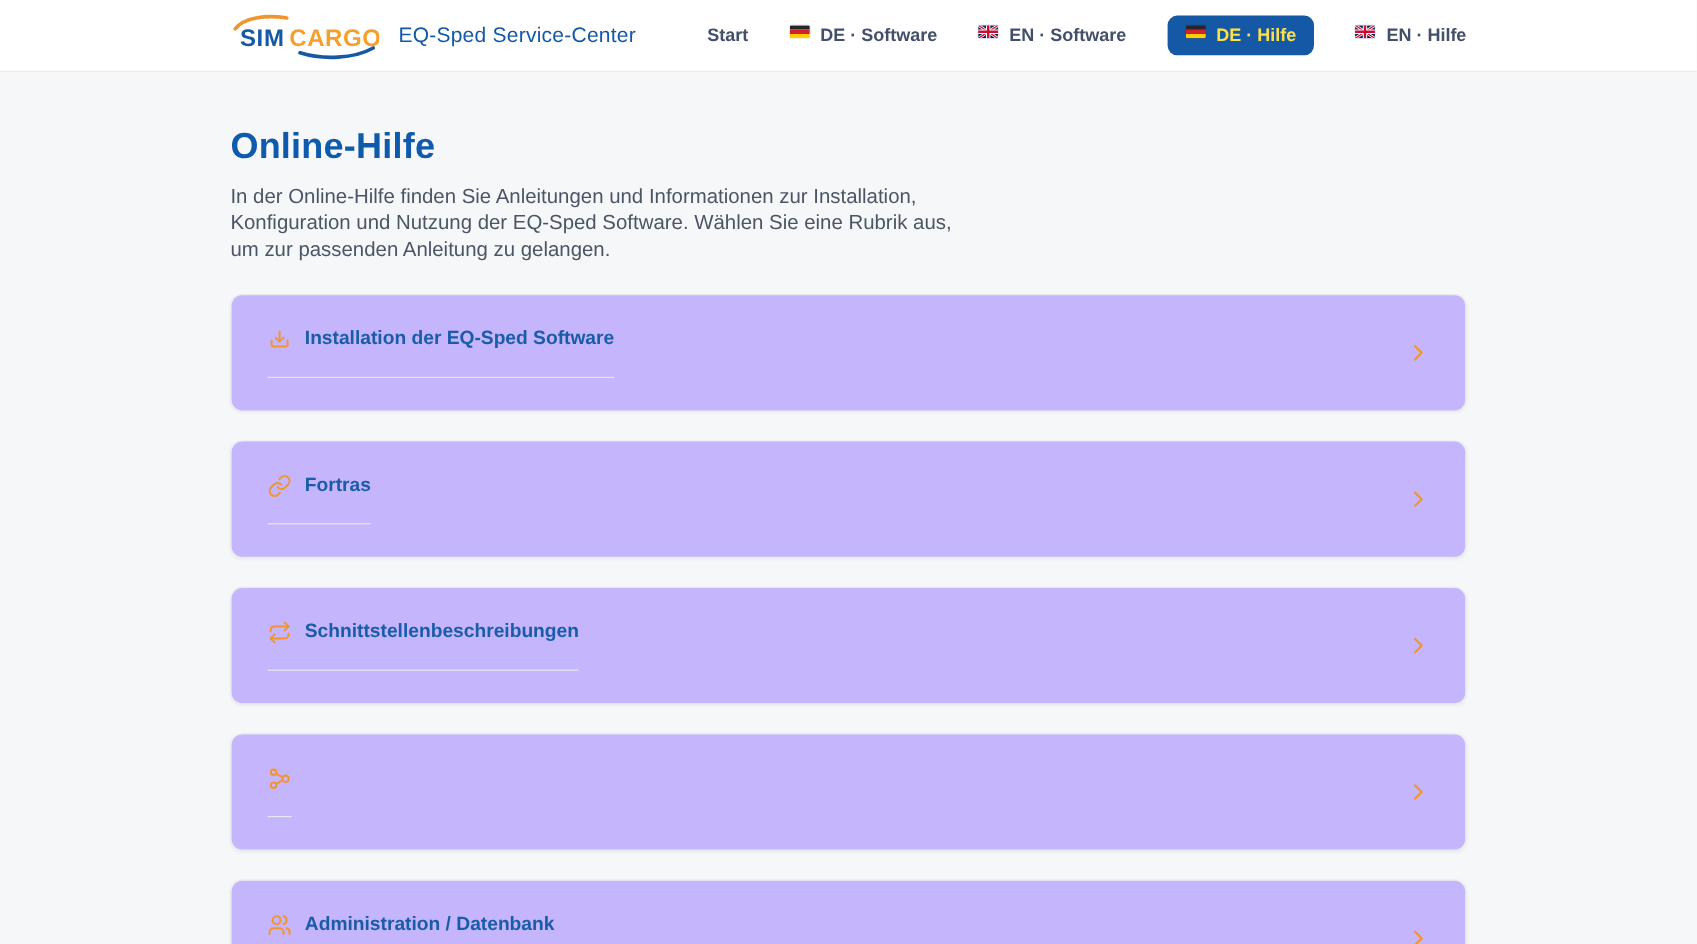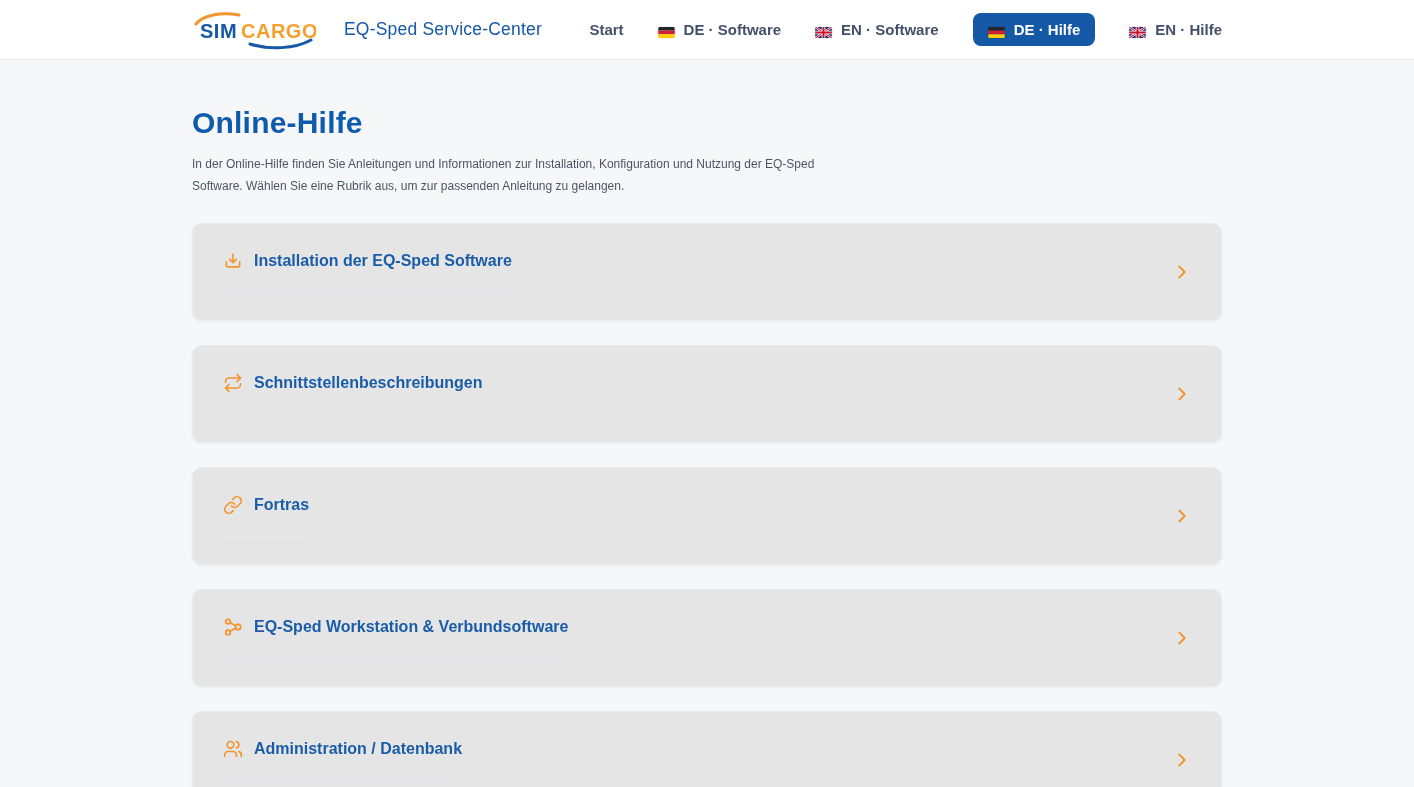--- a/index.html
+++ b/index.html
@@ -16,35 +16,35 @@
   html,body{margin:0;padding:0;}
   body{
     width:1414px;height:787px;overflow:hidden;
     background:var(--page-bg);
     font-family:"Liberation Sans",sans-serif;
     -webkit-font-smoothing:antialiased;
   }
   
   header{height:60px;background:#ffffff;border-bottom:1px solid #ececf0;}
   .header-inner{width:1030px;margin:0 auto;height:100%;display:flex;align-items:center;justify-content:space-between;}
-  .brand{display:flex;align-items:center;gap:28px;text-decoration:none;cursor:pointer;text-align:right;}
+  .brand{display:flex;align-items:center;gap:16px;text-decoration:none;cursor:pointer;text-align:right;}
   .logo-svg{display:block;}
   .app-title{font-size:17.5px;font-weight:normal;color:var(--blue);letter-spacing:.2px;white-space:nowrap;}
   .nav{display:flex;align-items:center;gap:34px;}
-  .nav-item{display:flex;align-items:flex-end;gap:9px;font-size:15px;font-weight:600;color:var(--nav-text);text-decoration:none;cursor:pointer;white-space:nowrap;}
-  .nav-item.active{background:var(--blue);color:#ffffff;padding:8px 15px;border-radius:8px;}
+  .nav-item{display:flex;align-items:flex-start;gap:9px;font-size:15px;font-weight:600;color:var(--nav-text);text-decoration:none;cursor:pointer;white-space:nowrap;}
+  .nav-item.active{background:var(--blue);color:#fde047;padding:8px 15px;border-radius:8px;}
   .flag{width:17px;height:11px;border-radius:1.5px;overflow:hidden;display:block;box-shadow:0 0 0 .5px rgba(0,0,0,.10);flex:none;}
   .flag svg{display:block;width:100%;height:100%;}
   
   main{width:1030px;margin:0 auto;}
   h1{margin:46px 0 0;font-size:30px;font-weight:bold;color:var(--heading-blue);letter-spacing:.2px;}
-  .intro{margin:13px 0 0;max-width:628px;font-size:12px;line-height:22px;color:var(--body-text);}
+  .intro{margin:13px 0 0;max-width:628px;font-size:17px;line-height:22px;color:var(--body-text);}
   .cards{margin-top:26px;}
   .card{
-    position:relative;height:98px;background:#e5e5e5;
+    position:relative;height:98px;background:#c4b5fd;
     border:1px solid var(--card-border);border-radius:10px;
     box-shadow:0 1px 3px rgba(16,24,40,.05);
     padding:27px 30px 0;margin-bottom:24px;cursor:pointer;
   }
   .card-heading{display:inline-flex;align-items:center;gap:11px;padding-bottom:21px;border-bottom:1px solid var(--divider);cursor:pointer;}
   .card-title{font-size:16px;font-weight:bold;color:#1A5CA8;white-space:nowrap;}
   .icon{width:20px;height:20px;color:var(--orange);flex:none;}
   .icon svg{width:20px;height:20px;display:block;fill:none;stroke:currentColor;stroke-width:2;stroke-linecap:round;stroke-linejoin:round;}
   .icon svg circle{fill:none;}
   .chevron{position:absolute;right:28px;top:50%;transform:translateY(-50%);width:22px;height:22px;color:var(--orange);}
@@ -130,56 +130,55 @@
           </span>
           <span class="card-title">Installation der EQ-Sped Software</span>
         </div><span class="chevron">
           <svg viewBox="0 0 24 24">
             <path d="m9 6 6 6-6 6"></path>
           </svg>
         </span></div>
       <div class="card"><div class="card-heading">
           <span class="icon">
             <svg viewBox="0 0 24 24">
+              <path d="M10 13a5 5 0 0 0 7.54.54l3-3a5 5 0 0 0-7.07-7.07l-1.72 1.71"></path>
+              <path d="M14 11a5 5 0 0 0-7.54-.54l-3 3a5 5 0 0 0 7.07 7.07l1.71-1.71"></path>
+            </svg>
+          </span>
+          <span class="card-title">Fortras</span>
+        </div><span class="chevron">
+          <svg viewBox="0 0 24 24">
+            <path d="m9 6 6 6-6 6"></path>
+          </svg>
+        </span></div>
+      <div class="card"><div class="card-heading">
+          <span class="icon">
+            <svg viewBox="0 0 24 24">
               <path d="m17 2 4 4-4 4"></path>
               <path d="M3 11v-1a4 4 0 0 1 4-4h14"></path>
               <path d="m7 22-4-4 4-4"></path>
               <path d="M21 13v1a4 4 0 0 1-4 4H3"></path>
             </svg>
           </span>
           <span class="card-title">Schnittstellenbeschreibungen</span>
         </div><span class="chevron">
           <svg viewBox="0 0 24 24">
             <path d="m9 6 6 6-6 6"></path>
           </svg>
         </span></div>
       <div class="card"><div class="card-heading">
           <span class="icon">
             <svg viewBox="0 0 24 24">
-              <path d="M10 13a5 5 0 0 0 7.54.54l3-3a5 5 0 0 0-7.07-7.07l-1.72 1.71"></path>
-              <path d="M14 11a5 5 0 0 0-7.54-.54l-3 3a5 5 0 0 0 7.07 7.07l1.71-1.71"></path>
-            </svg>
-          </span>
-          <span class="card-title">Fortras</span>
-        </div><span class="chevron">
-          <svg viewBox="0 0 24 24">
-            <path d="m9 6 6 6-6 6"></path>
-          </svg>
-        </span></div>
-      <div class="card"><div class="card-heading">
-          <span class="icon">
-            <svg viewBox="0 0 24 24">
               <circle cx="18" cy="12" r="3.2"></circle>
               <circle cx="6" cy="5.5" r="2.8"></circle>
               <circle cx="6" cy="18.5" r="2.8"></circle>
               <path d="M8.6 6.9 15.2 10.6"></path>
               <path d="M8.6 17.1 15.2 13.4"></path>
             </svg>
           </span>
-          <span class="card-title">EQ-Sped Workstation &amp; Verbundsoftware</span>
         </div><span class="chevron">
           <svg viewBox="0 0 24 24">
             <path d="m9 6 6 6-6 6"></path>
           </svg>
         </span></div>
       <div class="card"><div class="card-heading">
           <span class="icon">
             <svg viewBox="0 0 24 24">
               <path d="M16 21v-2a4 4 0 0 0-4-4H6a4 4 0 0 0-4 4v2"></path>
               <circle cx="9" cy="7" r="4"></circle>

